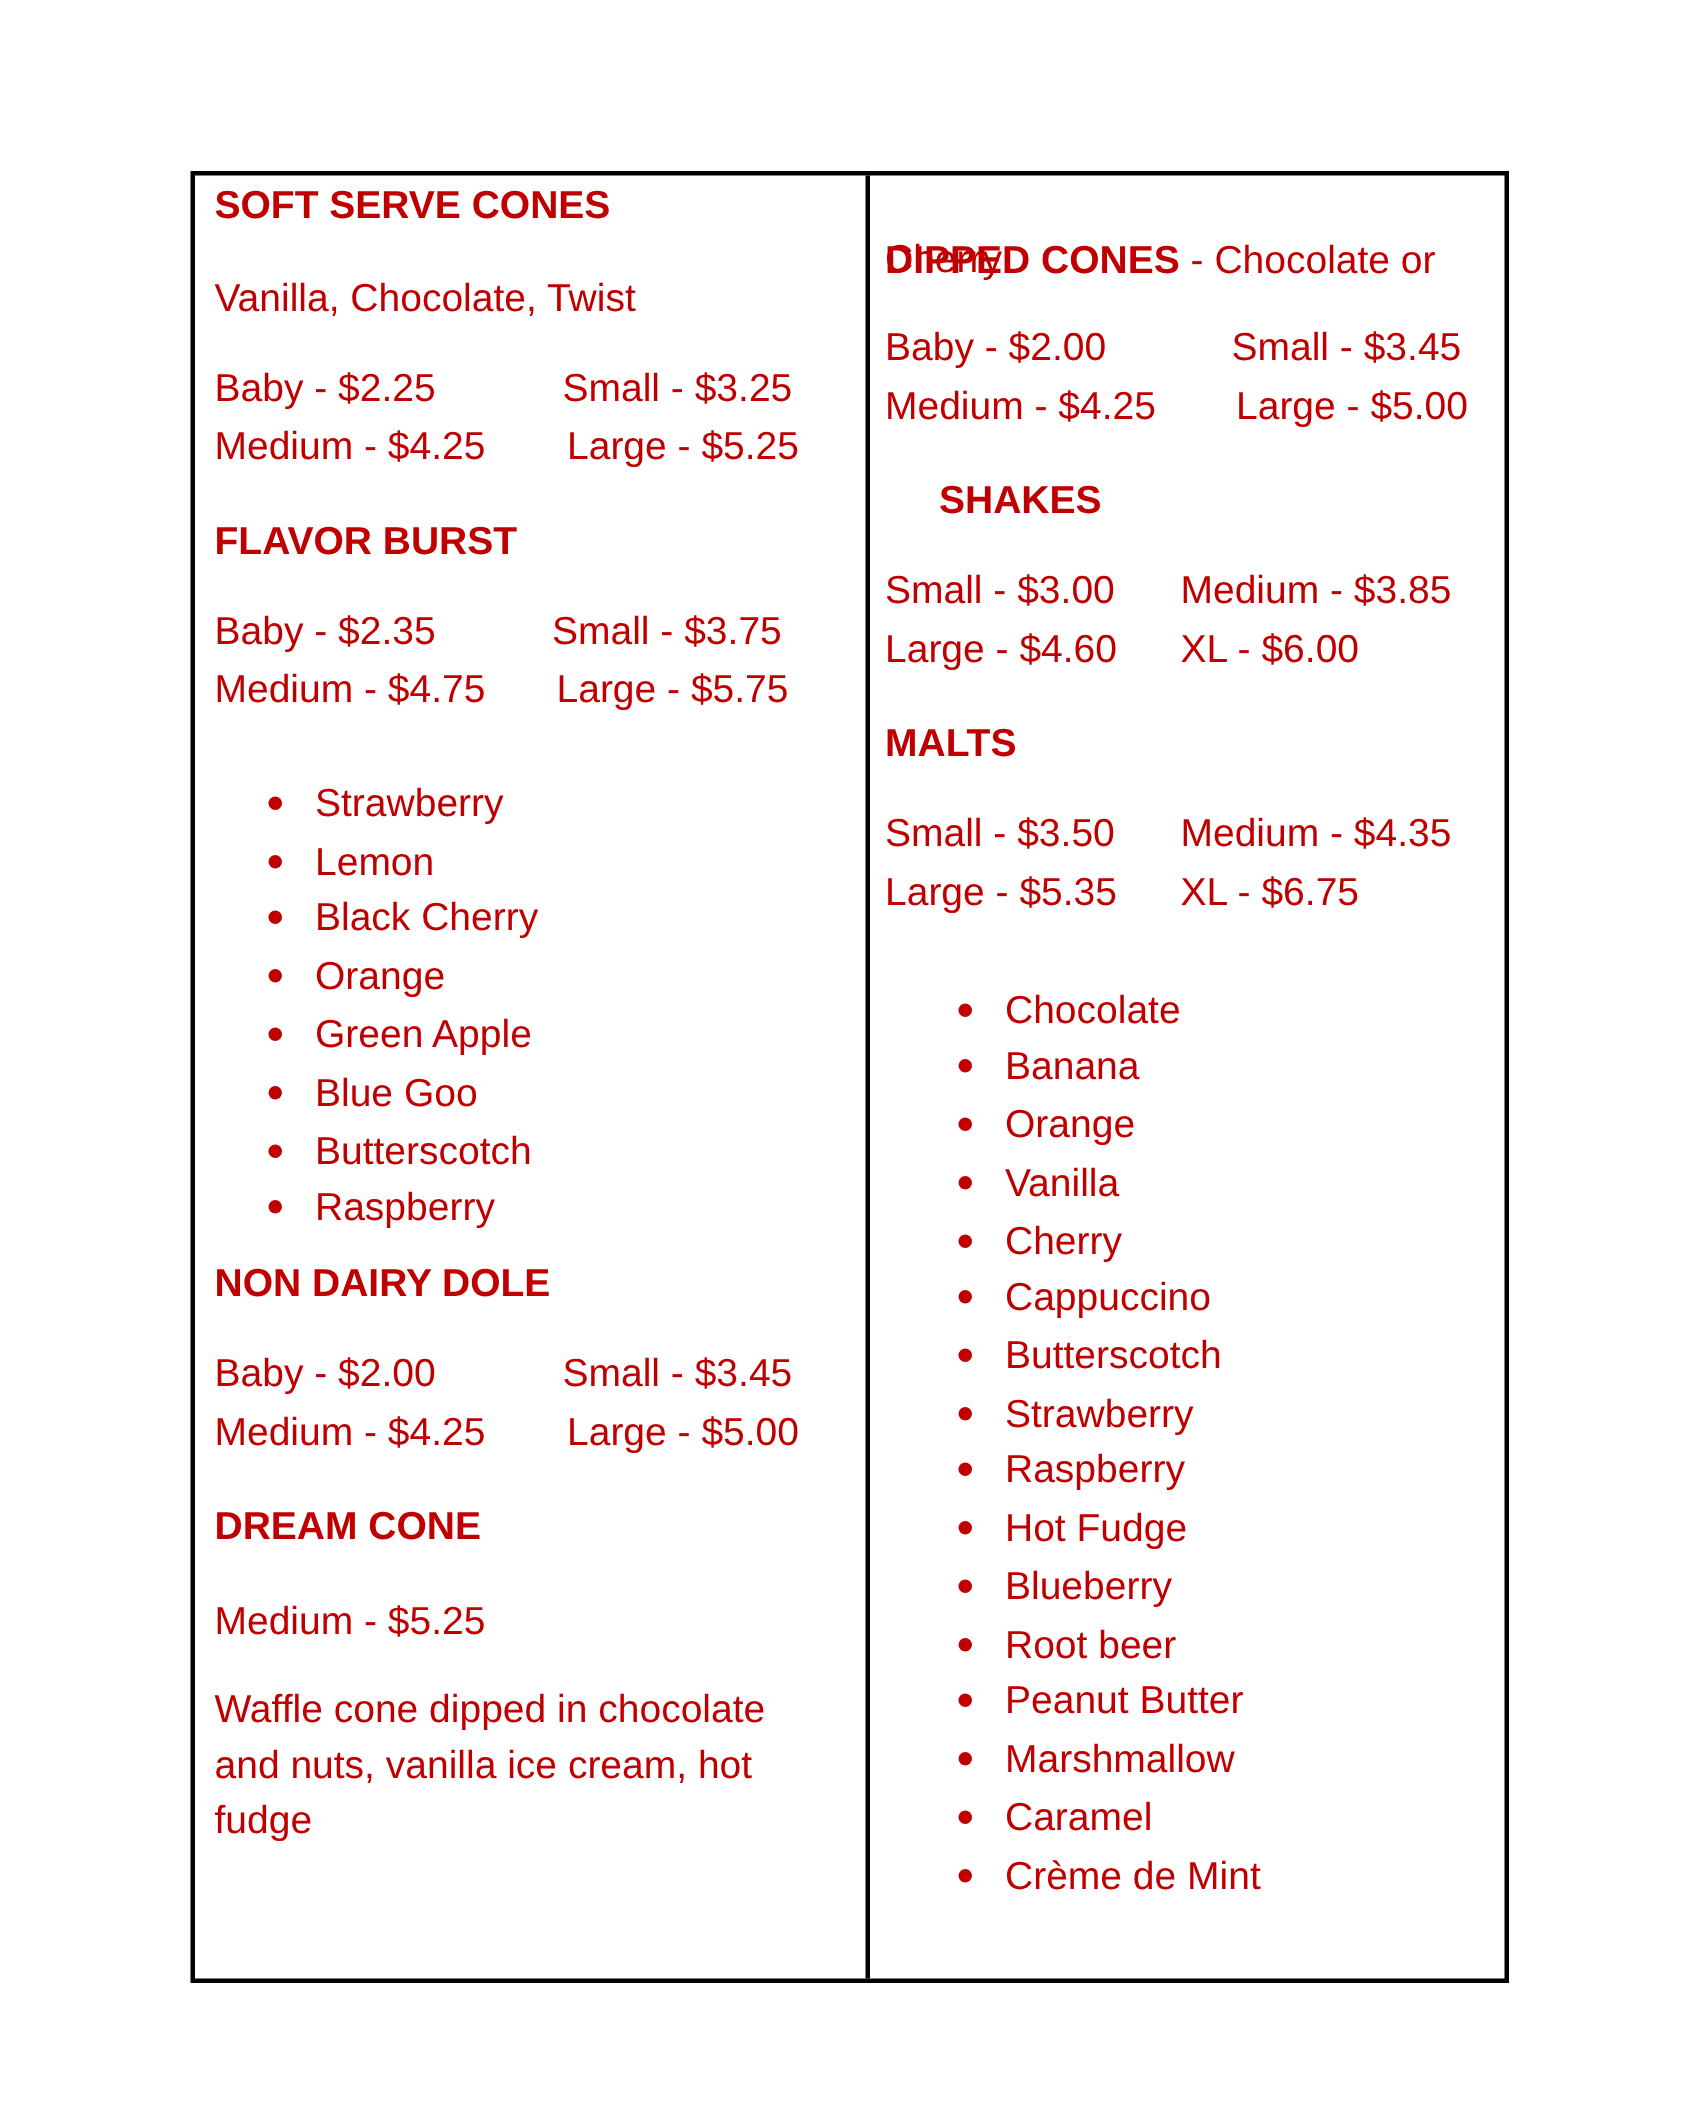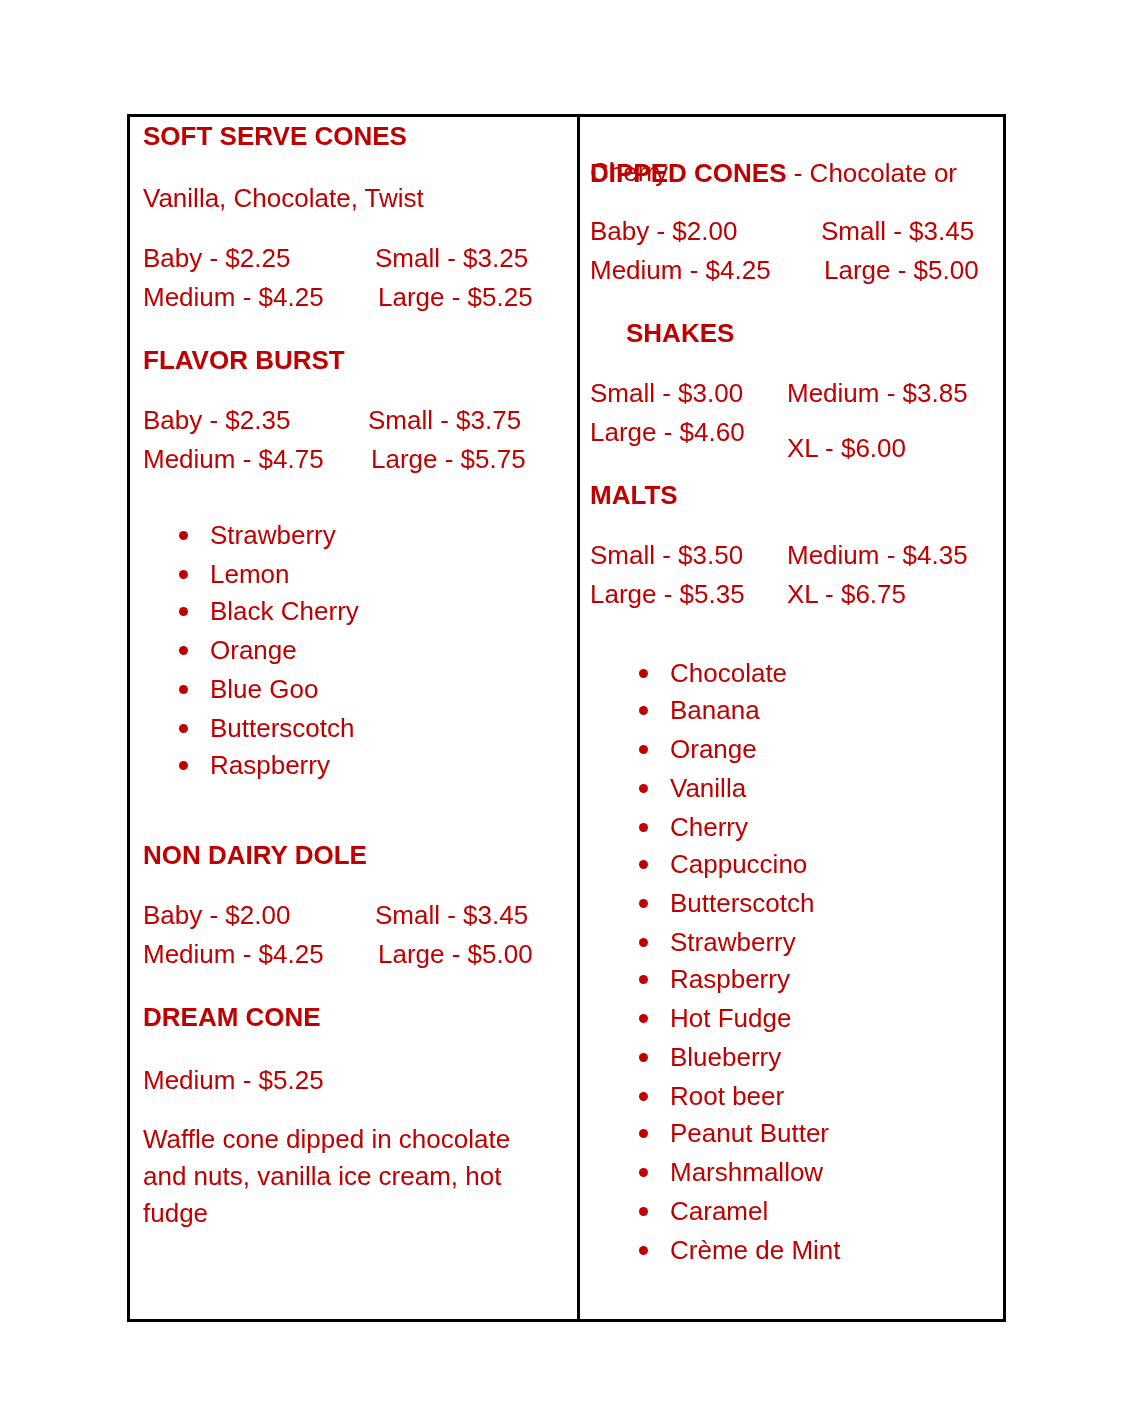--- a/index.html
+++ b/index.html
@@ -33,20 +33,21 @@
     <div class="abs" style="left:13px; top:288px;">Baby - $2.35</div>
     <div class="abs" style="left:238px; top:288px;">Small - $3.75</div>
     <div class="abs" style="left:13px; top:327px;">Medium - $4.75</div>
     <div class="abs" style="left:241px; top:327px;">Large - $5.75</div>
 
     <ul class="bullet-list" style="left:0; top:390px;">
       <li style="height:39px;"><span class="dot"></span><span>Strawberry</span></li>
       <li style="height:37px;"><span class="dot"></span><span>Lemon</span></li>
       <li style="height:39px;"><span class="dot"></span><span>Black Cherry</span></li>
       <li style="height:39px;"><span class="dot"></span><span>Orange</span></li>
+      <li style="height:39px;"><span class="dot"></span><span>Green Apple</span></li>
       <li style="height:39px;"><span class="dot"></span><span>Blue Goo</span></li>
       <li style="height:37px;"><span class="dot"></span><span>Butterscotch</span></li>
       <li style="height:39px;"><span class="dot"></span><span>Raspberry</span></li>
     </ul>
 
     <div class="abs heading" style="left:13px; top:723px;">NON DAIRY DOLE</div>
     <div class="abs" style="left:13px; top:783px;">Baby - $2.00</div>
     <div class="abs" style="left:245px; top:783px;">Small - $3.45</div>
     <div class="abs" style="left:13px; top:822px;">Medium - $4.25</div>
     <div class="abs" style="left:248px; top:822px;">Large - $5.00</div>
@@ -63,21 +64,21 @@
     <div class="abs" style="left:10px; top:40px;">Cherry</div>
     <div class="abs" style="left:10px; top:99px;">Baby - $2.00</div>
     <div class="abs" style="left:241px; top:99px;">Small - $3.45</div>
     <div class="abs" style="left:10px; top:138px;">Medium - $4.25</div>
     <div class="abs" style="left:244px; top:138px;">Large - $5.00</div>
 
     <div class="abs heading" style="left:10px; top:201px;margin-left:36px;">SHAKES</div>
     <div class="abs" style="left:10px; top:261px;">Small - $3.00</div>
     <div class="abs" style="left:207px; top:261px;">Medium - $3.85</div>
     <div class="abs" style="left:10px; top:300px;">Large - $4.60</div>
-    <div class="abs" style="left:207px; top:300px;margin-top:16px;">XL - $6.00</div>
+    <div class="abs" style="left:207px; top:300px;">XL - $6.00</div>
 
     <div class="abs heading" style="left:10px; top:363px;">MALTS</div>
     <div class="abs" style="left:10px; top:423px;">Small - $3.50</div>
     <div class="abs" style="left:207px; top:423px;">Medium - $4.35</div>
     <div class="abs" style="left:10px; top:462px;">Large - $5.35</div>
     <div class="abs" style="left:207px; top:462px;">XL - $6.75</div>
 
     <ul class="bullet-list" style="left:10px; top:528px;">
       <li style="height:37px;"><span class="dot"></span><span>Chocolate</span></li>
       <li style="height:39px;"><span class="dot"></span><span>Banana</span></li>

